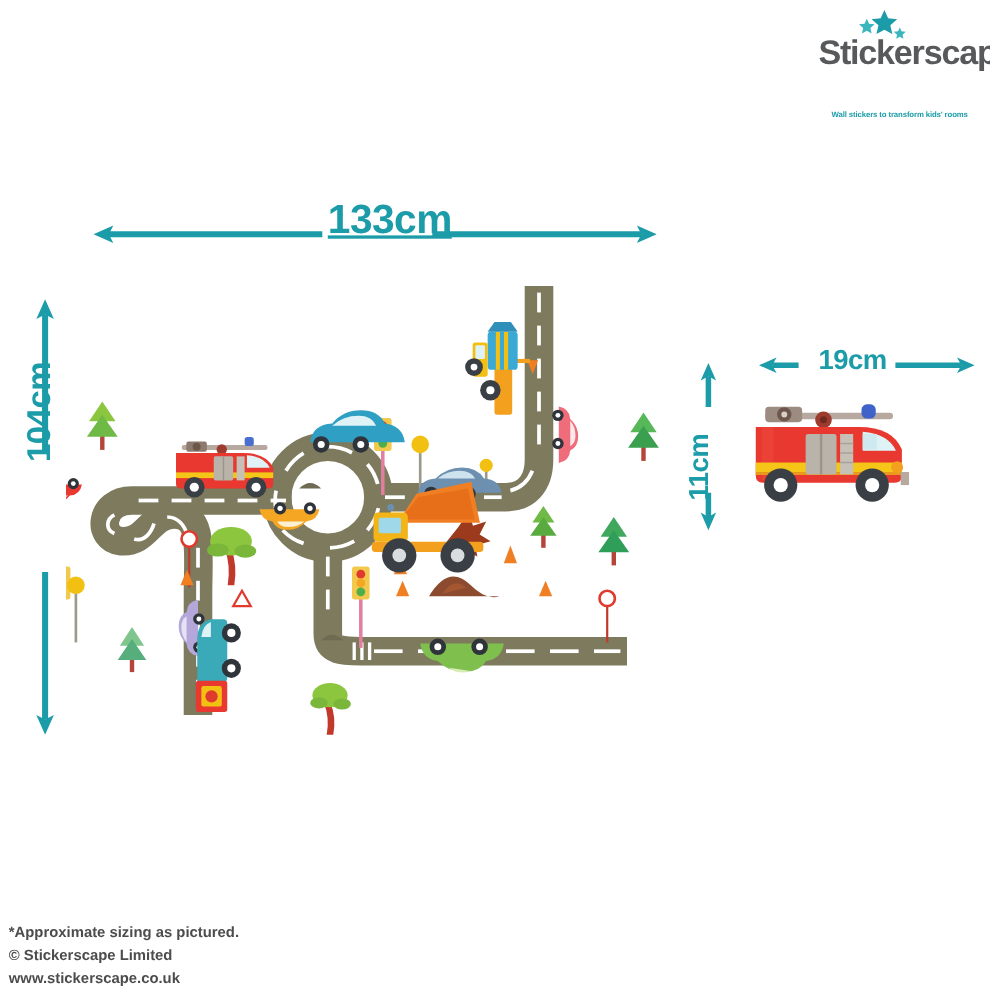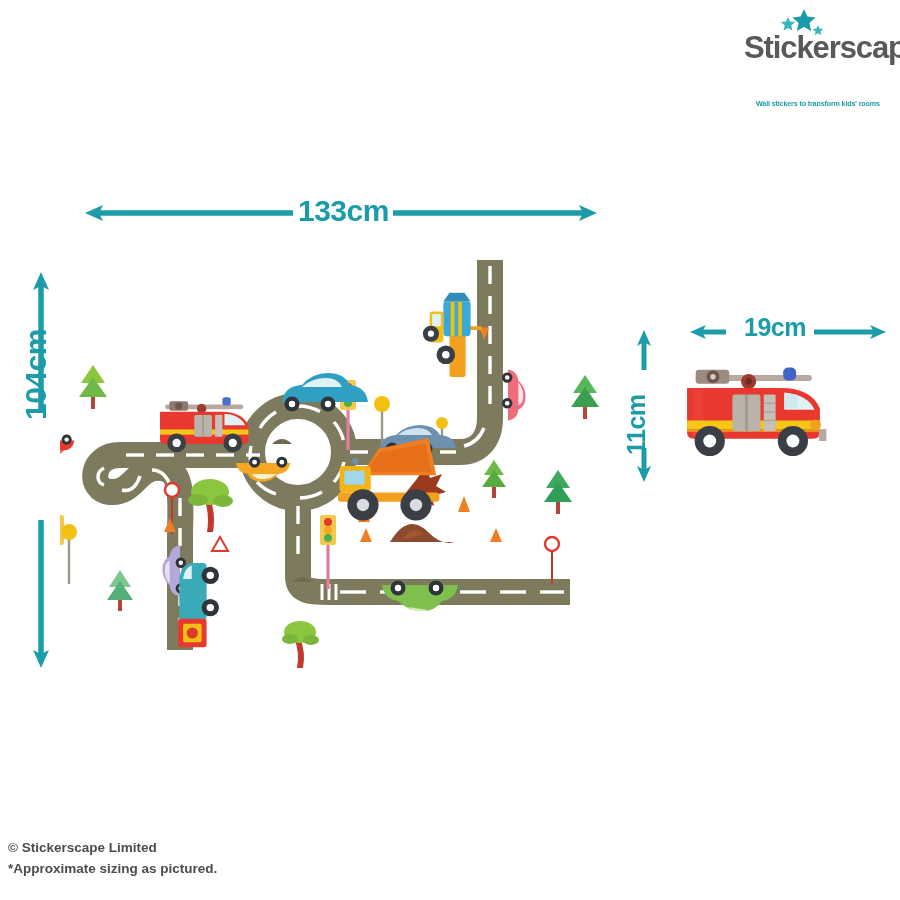--- a/index.html
+++ b/index.html
@@ -7,21 +7,21 @@
   .stage{position:absolute;inset:0;}
   .abs{position:absolute;}
 
   
   #logo{left:742px;top:8px;width:152px;height:72px;}
   #logo .word{font-size:31px;font-weight:bold;color:#58595b;letter-spacing:-1.1px;line-height:1;position:absolute;left:2px;top:24px;}
   #logo .tag{position:absolute;left:14px;top:56px;font-size:7.1px;font-weight:bold;color:#1b9ca8;letter-spacing:-0.12px;white-space:nowrap;margin-top:36px;}
 
   
   .dimtxt{color:#1b9ca8;font-weight:bold;letter-spacing:-0.5px;line-height:1;}
-  #d133{left:298px;top:196px;font-size:30px;}
+  #d133{left:298px;top:181px;font-size:37px;text-decoration:underline;}
   #d104{left:21px;top:420px;font-size:30px;transform:rotate(-90deg);transform-origin:left top;white-space:nowrap;}
   #d19{left:744px;top:315px;font-size:25px;}
   #d11{left:624px;top:455px;font-size:25px;transform:rotate(-90deg);transform-origin:left top;white-space:nowrap;}
 
   
   #footer{left:8px;top:838px;font-size:13.5px;font-weight:bold;color:#4c4c4c;line-height:1.55;}
 
   svg{display:block;}
 </style>
 </head>
@@ -430,17 +430,18 @@
     <circle cx="252" cy="120" r="10" fill="#f2a01e"></circle>
     <rect x="258" y="128" width="14" height="22" fill="#b7a9a0"></rect>
 
     <circle cx="56" cy="150" r="28" fill="#3a3f45"></circle>
       <circle cx="56" cy="150" r="12" fill="#ffffff"></circle>
     <circle cx="210" cy="150" r="28" fill="#3a3f45"></circle>
       <circle cx="210" cy="150" r="12" fill="#ffffff"></circle>
   </svg>
 
   <div class="abs" id="footer">
+    <div>*Approximate sizing as pictured.</div>
     <div>© Stickerscape Limited</div>
-    <div>*Approximate sizing as pictured.</div>
+    <div>www.stickerscape.co.uk</div>
   </div>
 
 </div>
 
 </body></html>

